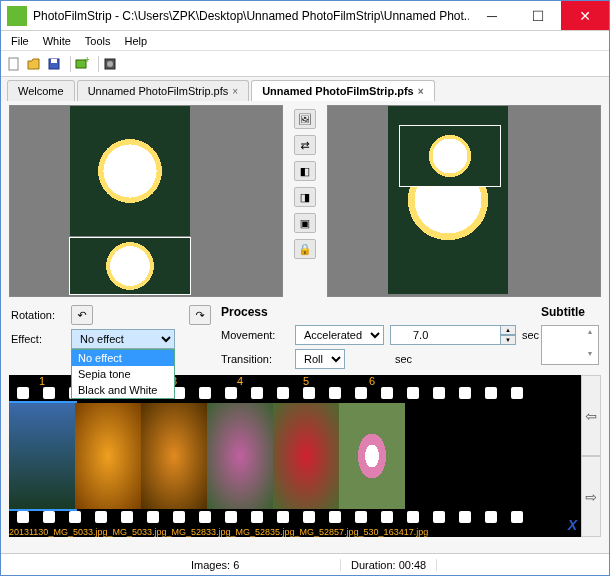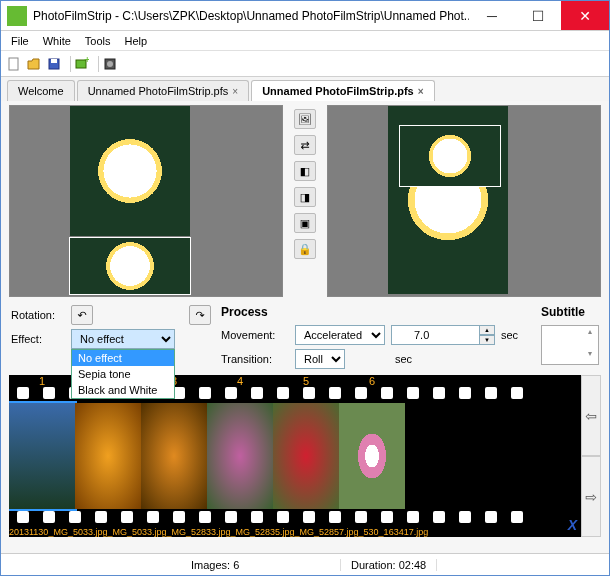--- a/index.html
+++ b/index.html
@@ -29,21 +29,21 @@
 .col { display: flex; flex-direction: column; gap: 4px; }
 .col.settings { width: 200px; }
 .col.process { width: 310px; }
 .col.subtitle { flex: 1; }
 .heading { font-weight: bold; font-size: 12px; margin-bottom: 2px; }
 .row { display: flex; align-items: center; gap: 6px; }
 .row label { min-width: 54px; }
 .smbtn { width: 22px; height: 20px; border: 1px solid #aaa; background: #f0f0f0; display:flex;align-items:center;justify-content:center; border-radius: 2px; }
 select, input[type=text] { border: 1px solid #8ab; padding: 1px 4px; height: 20px; background: #fff; }
 .spinner { display: flex; }
-.spinner input { width: 88px; border-right: none; padding-left: 22px; }
+.spinner input { width: 110px; border-right: none; padding-left: 22px; }
 .spinbtns { display: flex; flex-direction: column; width: 16px; }
 .spinbtns div { flex:1; border: 1px solid #8ab; font-size:6px; text-align:center; background:#eee; line-height:8px; }
 .dropdown-open { position: absolute; background: #fff; border: 1px solid #5a8; z-index: 10; width: 104px; }
 .dropdown-open div { padding: 2px 6px; }
 .dropdown-open div.sel { background: #3399ff; color: #fff; }
 .subtitle-box { border: 1px solid #aaa; height: 40px; background: #fff; position: relative; }
 .subtitle-box .sb { position: absolute; right: 1px; width: 14px; height: 14px; font-size: 8px; text-align: center; color: #888; }
 .filmstrip { height: 162px; background: #000; position: relative; margin: 4px 8px; display: flex; }
 .navbtn { width: 20px; background: #f0f0f0; border: 1px solid #ccc; display: flex; align-items: center; justify-content: center; font-size: 14px; color: #555; }
 .navcol { display:flex; flex-direction:column; }
@@ -267,14 +267,14 @@
     <div class="navcol">
       <div class="navbtn">⇦</div>
       <div class="navbtn">⇨</div>
     </div>
   </div>
 </div>
 
 <div class="statusbar">
   <div class="cell sp"></div>
   <div class="cell" style="flex:0 0 160px">Images: 6</div>
-  <div class="cell">Duration: 02:48</div>
+  <div class="cell">Duration: 00:48</div>
 </div>
 
 </body></html>

